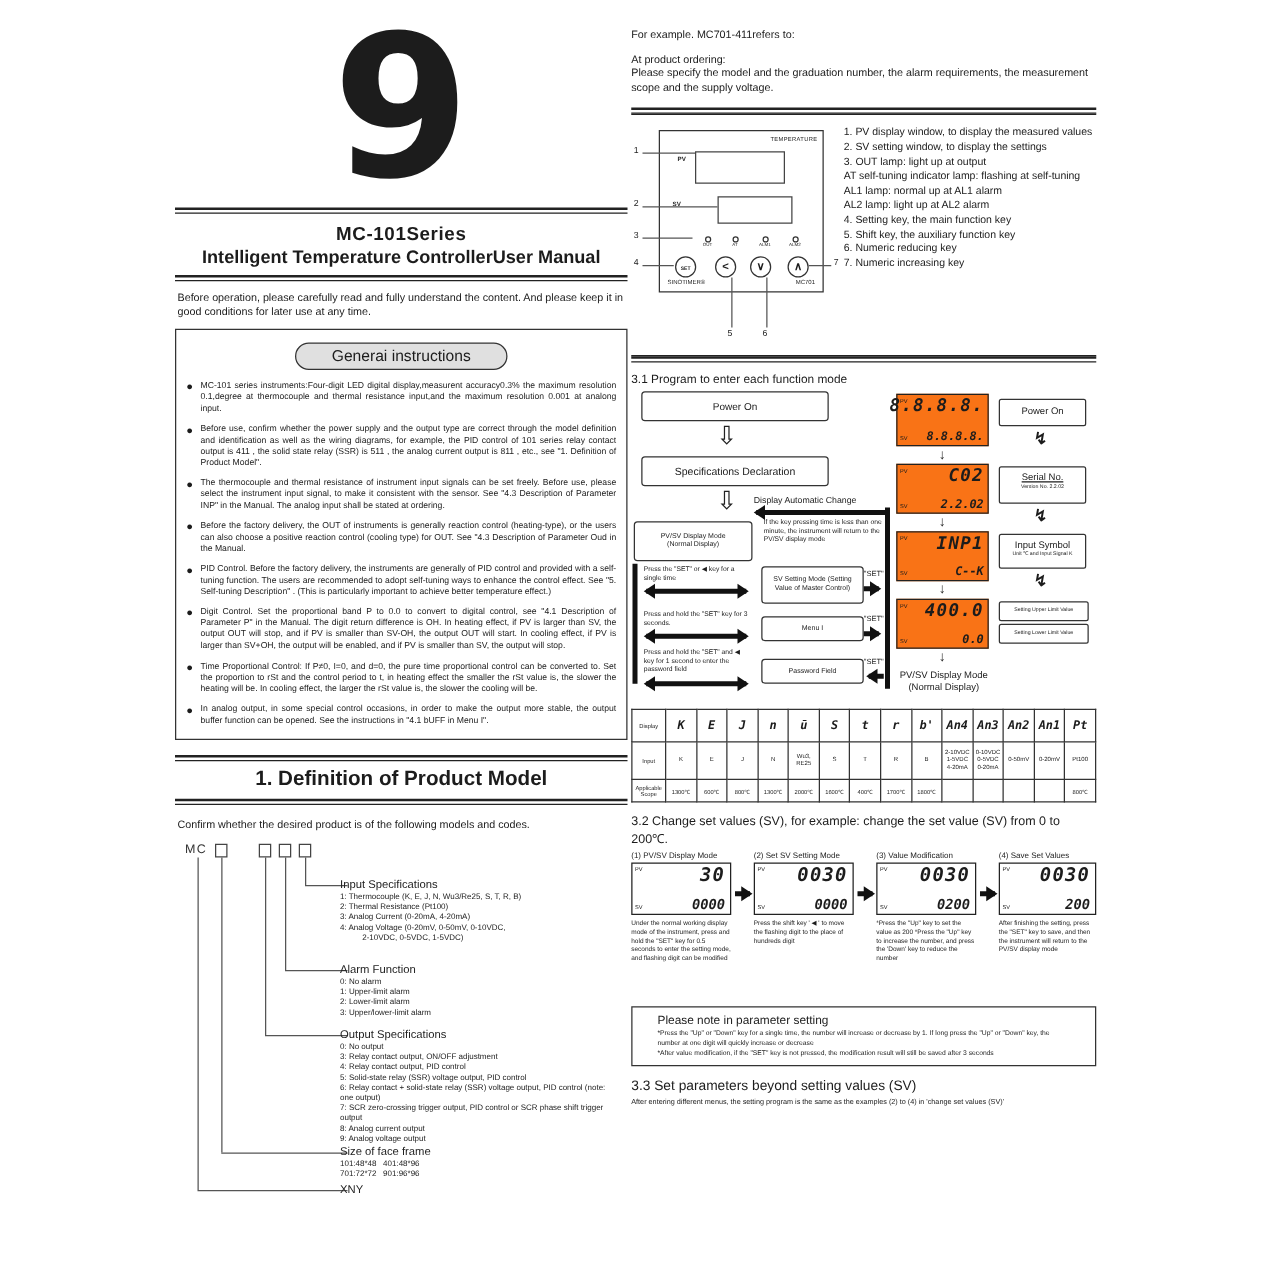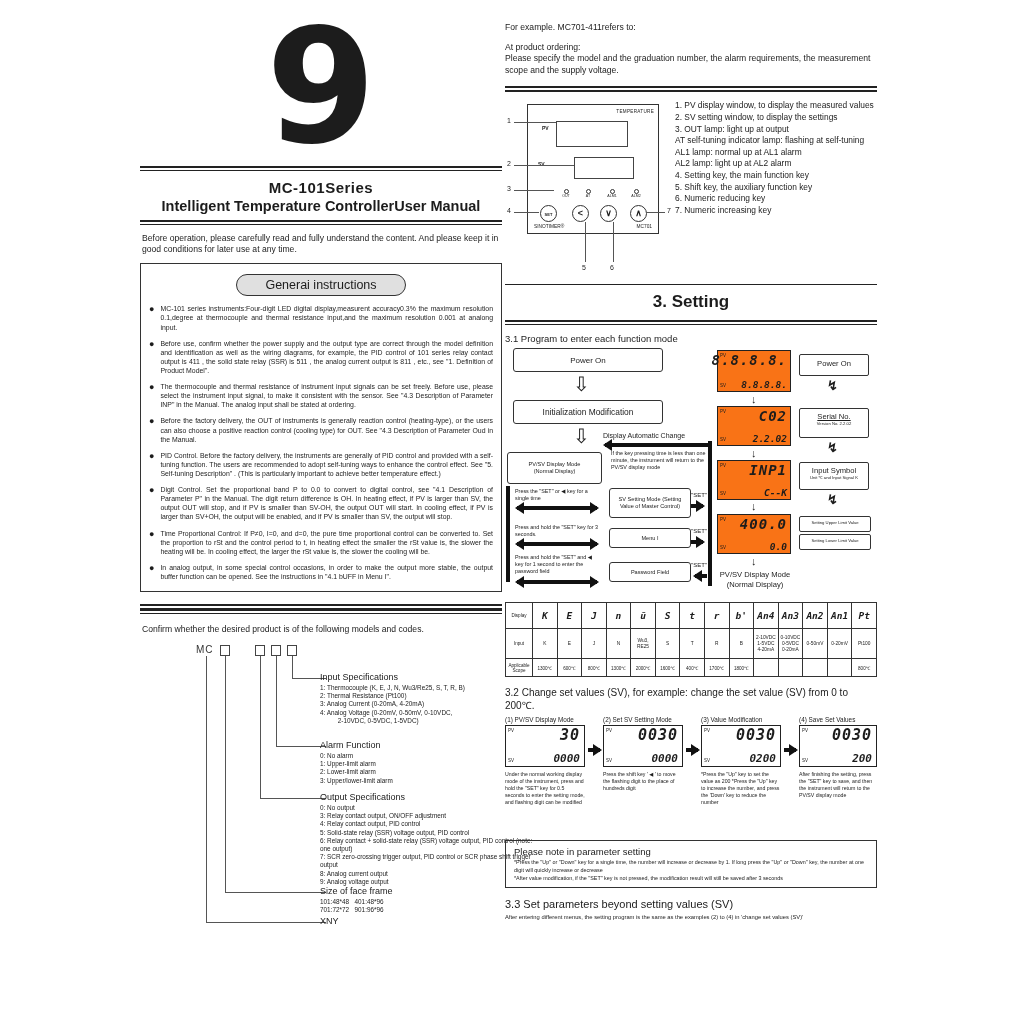--- a/index.html
+++ b/index.html
@@ -21,21 +21,21 @@
   .gbox { border:1.5px solid #333; padding:6px 8px 10px; }
   .gpill { width:170px; margin:4px auto 8px; border:1.5px solid #333; border-radius:13px; background:#e0e0e0; text-align:center; font-size:12.5px; padding:3px 0; }
   .bullet { display:flex; gap:6px; margin:0 0 7px; }
   .bullet .dot { font-size:9px; line-height:1.2; }
   .bullet p { font-size:6.9px; line-height:1.32; text-align:justify; }
 
   .h-sec { text-align:center; font-weight:bold; font-size:16.5px; padding:5px 0 6px; }
   .confirm { font-size:8.6px; margin:10px 2px 0; }
 
   
-  .mdiag { position:relative; height:302px; margin-top:10px; font-size:7px;margin-left:48px; }
+  .mdiag { position:relative; height:302px; margin-top:10px; font-size:7px; }
   .mc { position:absolute; left:8px; top:0; font-size:10px; letter-spacing:1px; color:#333; }
   .sq { position:absolute; top:1px; width:10px; height:11px; border:1.5px solid #444; }
   .vl { position:absolute; border-left:1.2px solid #555; width:0; }
   .hl { position:absolute; border-top:1.2px solid #555; height:0; }
   .leg { position:absolute; left:132px; width:219px; }
   .leg .lt { font-size:9px; color:#222; margin-bottom:2px; }
   .leg .li { font-size:6.4px; line-height:1.28; color:#222; }
 
   
   .para { font-size:8.6px; line-height:1.35; margin-bottom:10px; }
@@ -106,21 +106,21 @@
   .steps { position:relative; height:118px; margin-top:4px; }
   .step { position:absolute; width:80px; }
   .step .st { font-size:6.4px; margin-bottom:2px; white-space:nowrap; }
   .step .cap { font-size:5.2px; line-height:1.32; margin-top:4px; }
   .sled { position:relative; border:1.5px solid #222; height:42px; }
   .sled .pl { position:absolute; left:2px; top:2px; font-size:4.5px; }
   .sled .sl { position:absolute; left:2px; bottom:3px; font-size:4.5px; }
   .sled .pvv { position:absolute; right:4px; top:0; font-family:"DejaVu Sans Mono", monospace; font-weight:bold; font-style:italic; font-size:15px; letter-spacing:1px; }
   .sled .svv { position:absolute; right:4px; bottom:1px; font-family:"DejaVu Sans Mono", monospace; font-weight:bold; font-style:italic; font-size:11px; }
 
-  .notebox { border:1.2px solid #333; padding:5px 8px; margin-top:6px; }
+  .notebox { border:1.2px solid #333; padding:5px 20px; margin-top:6px; }
   .notebox .nt { font-size:9.5px; margin-bottom:2px; }
   .notebox .nl { font-size:5.4px; line-height:1.4; }
   .s33h { font-size:11px; margin-top:10px; }
   .s33b { font-size:5.8px; margin-top:4px; }
 </style>
 </head>
 <body>
 
 <div class="page">
 
@@ -162,20 +162,21 @@
           <span class="dot">●</span>
           <p>Time Proportional Control: If P≠0, I=0, and d=0, the pure time proportional control can be converted to. Set the proportion to rSt and the control period to t, in heating effect the smaller the rSt value is, the slower the heating will be. In cooling effect, the larger the rSt value is, the slower the cooling will be.</p>
         </div>
       <div class="bullet" style="margin-bottom:0">
           <span class="dot">●</span>
           <p>In analog output, in some special control occasions, in order to make the output more stable, the output buffer function can be opened. See the instructions in "4.1 bUFF in Menu I".</p>
         </div>
     </div>
 
     <div style="margin-top:12px" class="dr"></div>
+    <div class="h-sec">1. Definition of Product Model</div>
     <div class="dr"></div>
     <p class="confirm">Confirm whether the desired product is of the following models and codes.</p>
 
     <div class="mdiag">
       <span class="mc">MC</span>
       <div class="sq" style="left:32px"></div>
       <div class="sq" style="left:67px"></div>
       <div class="sq" style="left:83px"></div>
       <div class="sq" style="left:99px"></div>
 
@@ -296,28 +297,27 @@
         <div> AL1 lamp: normal up at AL1 alarm</div>
         <div> AL2 lamp: light up at AL2 alarm</div>
         <div>4. Setting key, the main function key</div>
         <div>5. Shift key, the auxiliary function key</div>
         <div>6. Numeric reducing key</div>
         <div>7. Numeric increasing key</div>
       </div>
     </div>
 
     <div class="sr"></div>
-    <div class="h3t">3. Setting</div>
     <div class="dr"></div>
     <div class="subh">3.1 Program to enter each function mode</div>
 
     <div class="flow">
       <div class="fbox" style="left:8px; top:0; width:150px; height:24px">Power On</div>
       <div class="whitearrow" style="left:68px; top:26px">⇩</div>
-      <div class="fbox" style="left:8px; top:52px; width:150px; height:24px; font-size:8.4px">Initialization Modification</div>
+      <div class="fbox" style="left:8px; top:52px; width:150px; height:24px; font-size:8.4px">Specifications Declaration</div>
       <div class="whitearrow" style="left:68px; top:78px">⇩</div>
       <div class="flabel" style="left:98px; top:84px">Display Automatic Change</div>
 
       <div class="fbox sm" style="left:2px; top:104px; width:95px; height:32px">
         <span><span>PV/SV Display Mode</span><br><span>(Normal Display)</span></span>
       </div>
       <div class="fnote" style="left:106px; top:102px; width:100px">If the key pressing time is less than one minute, the instrument will return to the PV/SV display mode</div>
       <div class="larr" style="left:100px; top:95px; width:103px"></div>
       <div class="rail" style="left:203px; top:93px; height:145px"></div>
       <div class="rail" style="left:1px; top:138px; height:96px"></div>

